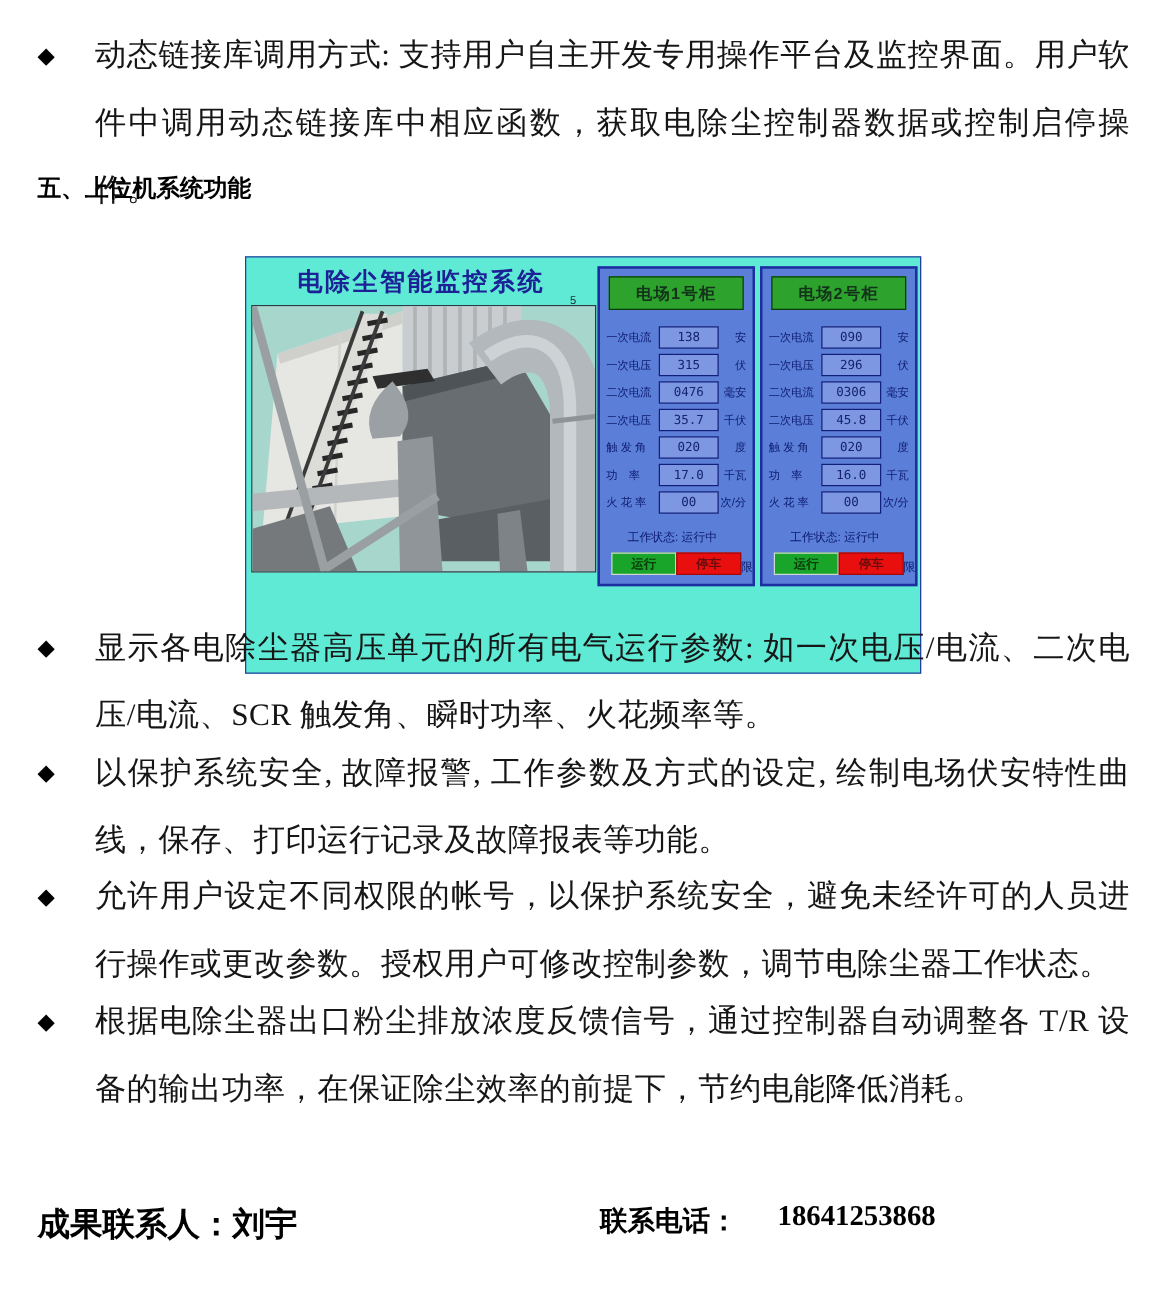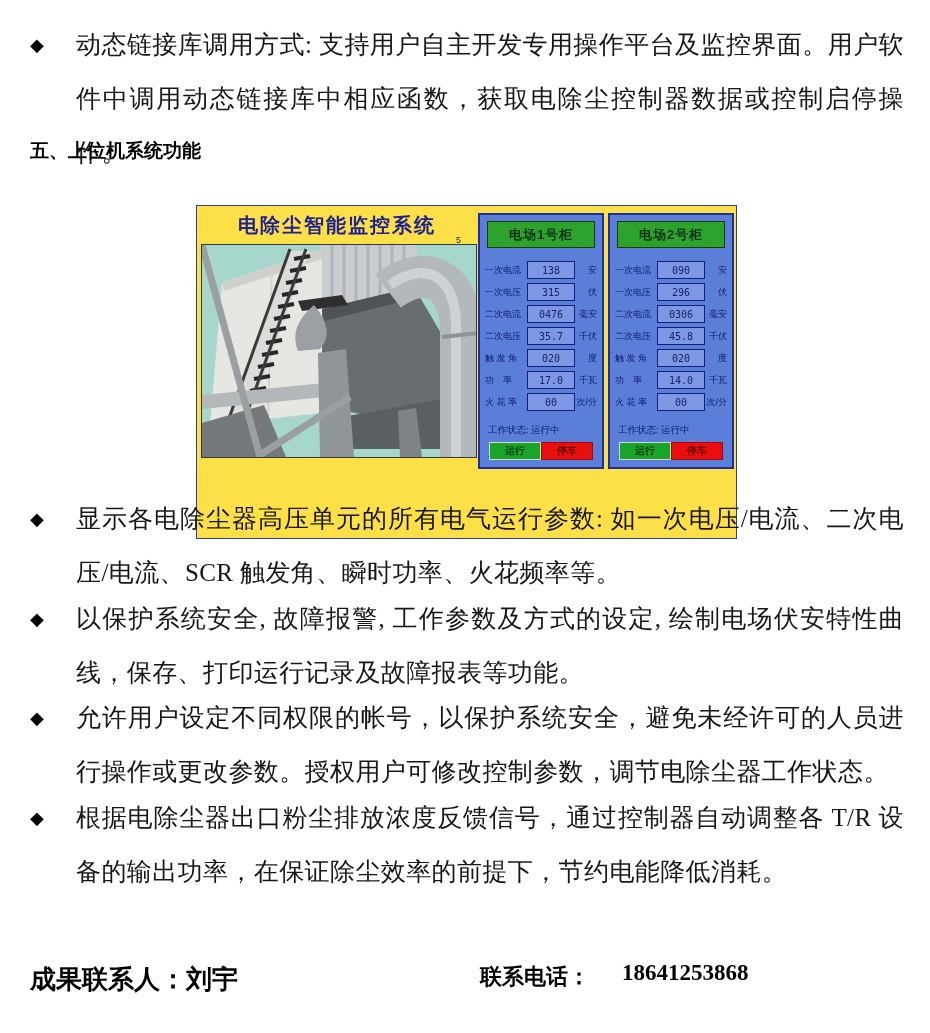--- a/index.html
+++ b/index.html
@@ -10,21 +10,21 @@
   .bullet{position:absolute;left:30px;width:874px;display:flex;}
   .diamond{flex:none;width:46px;font-size:18px;line-height:54px;color:#000;
            font-family:"DejaVu Sans",sans-serif;}
   .btext{flex:1;font-size:25px;line-height:54px;text-align:justify;letter-spacing:.4px;}
 
   .heading{position:absolute;left:30px;top:138px;font-size:19px;font-weight:bold;
            font-family:"Liberation Sans",sans-serif;color:#000;}
 
   
   .monitor{position:absolute;left:196px;top:205px;width:541px;height:334px;
-           background:#fde047;border:1px solid #24409f;box-sizing:border-box;
+           background:#5eead4;border:1px solid #24409f;box-sizing:border-box;
            font-family:"Liberation Sans",sans-serif;}
   .monitor-title{position:absolute;left:0;top:6px;width:280px;text-align:center;
            font-size:20px;font-weight:bold;color:#1c2296;letter-spacing:2px;}
   .photo-frame{position:absolute;left:4px;top:38px;width:274px;height:212px;
            border:1px solid #2d3a45;box-sizing:content-box;background:#a7d7cc;}
   .photo-mark{position:absolute;left:259px;top:29px;font-size:9px;color:#23313c;}
 
   .panel{position:absolute;top:7px;width:126px;height:256px;border:2px solid #1b2fa0;
          box-sizing:border-box;background:#5b7fd8;}
   .panel-1{left:281px;}
@@ -32,21 +32,21 @@
   .panel-header{margin:6px 7px 0 7px;height:25px;background:#2da32d;border:1px solid #0a3c0a;
          display:flex;align-items:center;justify-content:center;
          font-size:13px;font-weight:bold;color:#14331b;letter-spacing:1px;}
   .rows{margin-top:11px;}
   .prow{display:flex;align-items:center;height:22px;padding:0 5px;}
   .plabel{flex:none;width:42px;font-size:9px;color:#0d1a6e;white-space:nowrap;}
   .pvalue{flex:none;width:46px;height:16px;background:#7d97e2;border:1px solid #101f7a;
          font-size:10px;color:#15246d;display:flex;align-items:center;justify-content:center;
          font-family:"DejaVu Sans Mono",monospace;}
   .punit{flex:1;text-align:right;font-size:9px;color:#0d1a6e;white-space:nowrap;}
-  .pstatus{padding:0 8px;font-size:9.5px;color:#0d1a6e;margin-top:11px;white-space:nowrap;font-family:Liberation Serif, serif;}
+  .pstatus{padding:0 22px;font-size:9.5px;color:#0d1a6e;margin-top:11px;white-space:nowrap;}
   .pbuttons{position:absolute;left:6px;right:6px;bottom:7px;display:flex;justify-content:center;}
   .btn{width:52px;height:18px;display:flex;align-items:center;justify-content:center;
        font-size:10px;font-weight:bold;cursor:pointer;box-sizing:border-box;}
   .btn-run{background:#18a529;color:#0b3a0b;border:1px solid #cfd8cf;}
   .btn-stop{background:#ea0f0f;color:#6b0b0b;border:1px solid #a50808;}
 
   
   .footer-contact{position:absolute;left:30px;top:962px;font-size:26px;font-weight:bold;
         font-family:Liberation Serif, serif;color:#000;}
   .footer-phone-label{position:absolute;left:480px;top:962px;font-size:22px;font-weight:bold;
@@ -199,21 +199,21 @@
         <span class="pvalue">45.8</span>
         <span class="punit">千伏</span>
       </div>
       <div class="prow">
         <span class="plabel">触 发 角</span>
         <span class="pvalue">020</span>
         <span class="punit">度</span>
       </div>
       <div class="prow">
         <span class="plabel">功　率</span>
-        <span class="pvalue">14.0</span>
+        <span class="pvalue">16.0</span>
         <span class="punit">千瓦</span>
       </div>
       <div class="prow">
         <span class="plabel">火 花 率</span>
         <span class="pvalue">00</span>
         <span class="punit">次/分</span>
       </div>
     </div>
     <div class="pstatus">工作状态: 运行中</div>
     <div class="pstatus">工作模式: 触发角到极限</div>

